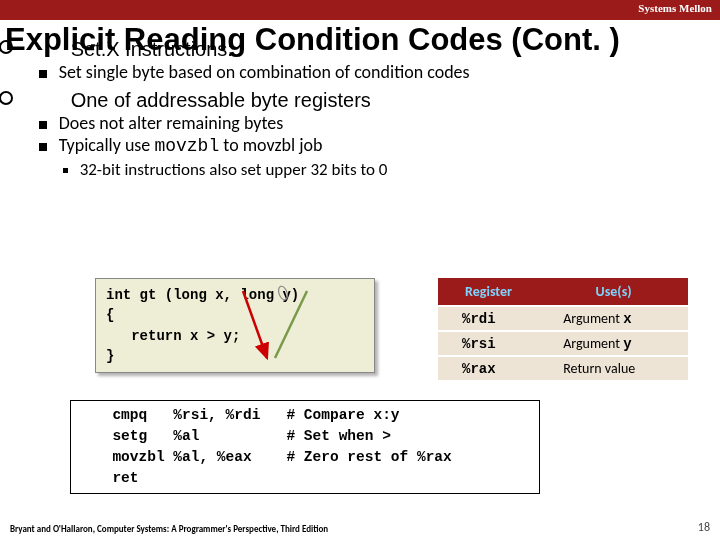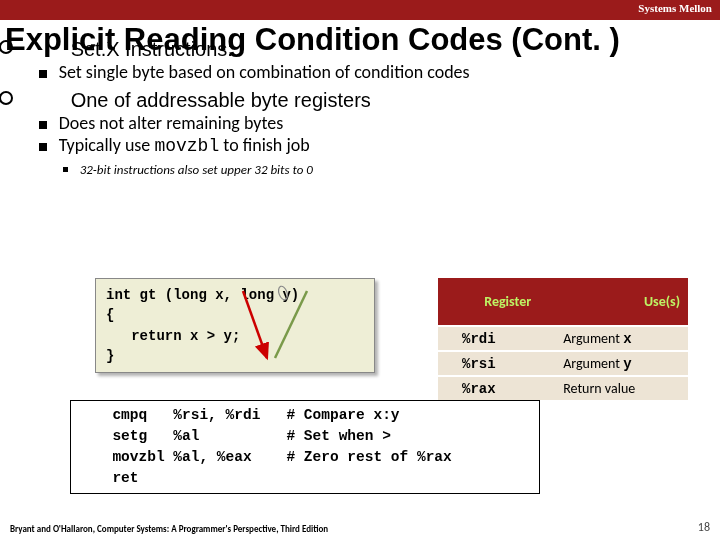--- a/index.html
+++ b/index.html
@@ -70,21 +70,21 @@
     margin-left: 58px;
     margin-top: 3px;
   }
   .bul3 .sq3 {
     display: inline-block;
     width: 5px; height: 5px;
     background: #000;
     margin-right: 8px;
     vertical-align: middle;
   }
-  .bul3-text { font-size: 13px; font-style: italic; }
+  .bul3-text { font-size: 17px; }
   .mono { font-family: "Courier New", monospace; text-align: center; }
   .codebox {
     position: absolute;
     left: 95px;
     top: 278px;
     width: 280px;
     background: #eeeed6;
     border: 1px solid #888;
     box-shadow: 3px 3px 3px rgba(0,0,0,0.3);
     padding: 6px 10px 6px 10px;
@@ -118,23 +118,23 @@
   .regtable {
     position: absolute;
     left: 438px;
     top: 278px;
     width: 250px;
     border-collapse: collapse;
     font-size: 14px;
   }
   .regtable th {
     background: #9b1b1b;
-    color: #bef264;
-    text-align: right;
-    padding: 15px 8px;
+    color: #7dd3fc;
+    text-align: center;
+    padding: 5px 8px;
     font-weight: bold;
   }
   .regtable td {
     background: #ede4d5;
     padding: 3px 24px;
     border-top: 2px solid #fff;
   }
   .regtable td.reg { font-family: "Courier New", monospace; font-weight: bold; }
   .regtable td .regvar { font-family: "Courier New", monospace; font-weight: bold; }
   .footer {
@@ -177,21 +177,21 @@
     <span class="bul1-marker"></span>
     <span class="bul1-text">One of addressable byte registers</span>
   </div>
   <div class="bul2">
     <span class="sq"></span>
     <span class="bul2-text">Does not alter remaining bytes</span>
   </div>
   <div class="bul2">
     <span class="sq"></span>
     <span class="bul2-text">
-      <span>Typically use </span><span class="mono">movzbl</span><span> to finish job</span>
+      <span>Typically use </span><span class="mono">movzbl</span><span> to movzbl job</span>
     </span>
   </div>
   <div class="bul3">
     <span class="sq3"></span>
     <span class="bul3-text">32-bit instructions also set upper 32 bits to 0</span>
   </div>
 </div>
 
 <div class="codebox"><span>int gt (long x, long y)</span>
 <span>{</span>

